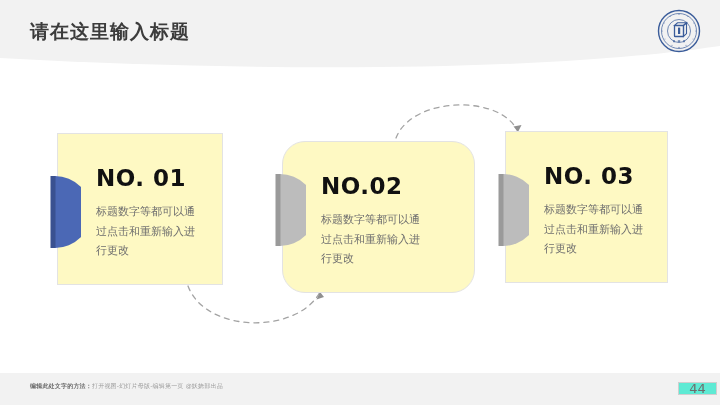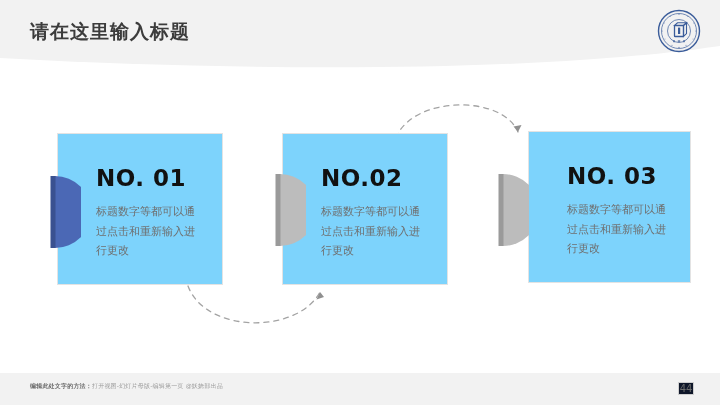--- a/index.html
+++ b/index.html
@@ -45,27 +45,27 @@
     left: 657px;
     top: 9px;
     width: 44px;
     height: 44px;
   }
   .logo svg { display: block; }
 
   
   .card {
     position: absolute;
-    background: #7dd3fc;
+    background: #fef9c3;
     border: 1px solid #e3e3e3;
     box-sizing: border-box;
   }
   .card-1 { left: 57px;  top: 133px; width: 166px; height: 152px; }
-  .card-2 { left: 282px; top: 133px; width: 166px; height: 152px; }
-  .card-3 { left: 505px; top: 131px; width: 163px; height: 152px; margin-left: 23px; }
+  .card-2 { left: 282px; top: 141px; width: 193px; height: 152px; border-radius: 23px; }
+  .card-3 { left: 505px; top: 131px; width: 163px; height: 152px; }
 
   .card-inner {
     position: absolute;
     left: 38px;
     top: 32px;
     right: 10px;
   }
   .card-no {
     font-size: 23px;
     font-weight: 700;
@@ -121,27 +121,27 @@
     letter-spacing: 0.2px;
   }
   .footer-text .ft-strong {
     color: #6b6b6b;
     font-weight: 700;
   }
   .page-badge {
     position: absolute;
     left: 678px;
     top: 382px;
-    width: 16px;
+    width: 39px;
     height: 13px;
-    background: #0f172a;
+    background: #5eead4;
     border: 1px solid #cfcfcf;
     box-sizing: border-box;
     color: #6d6d6d;
-    font-size: 10px;
+    font-size: 13px;
     line-height: 11px;
     text-align: center;
   }
 </style>
 </head>
 <body>
 
 <div id="slide">
 
   <div class="header-band">

